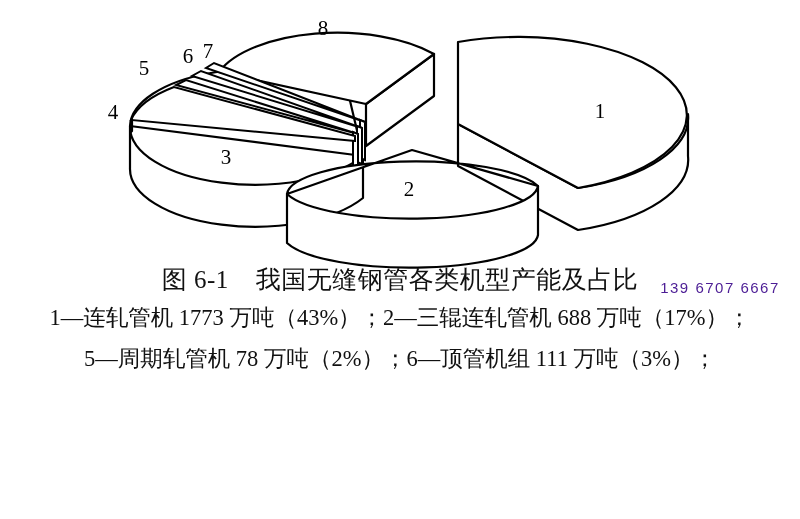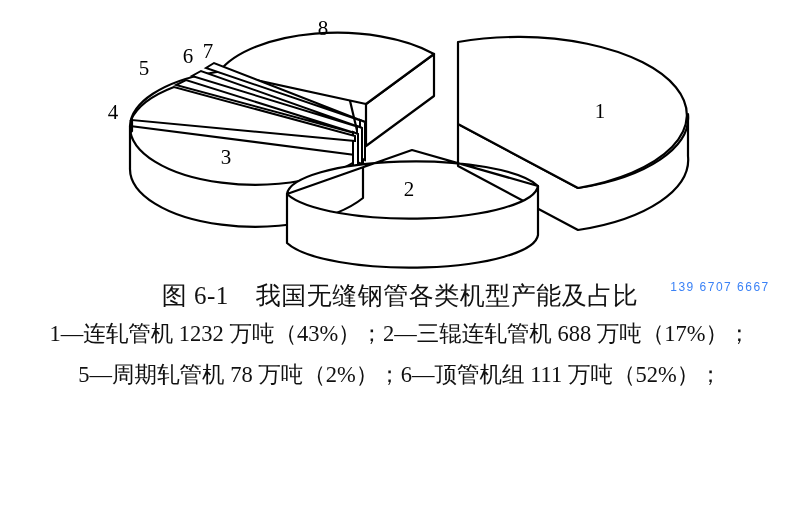--- a/index.html
+++ b/index.html
@@ -50,21 +50,21 @@
   .slice-label {
     font-family: "Liberation Serif", "DejaVu Serif", serif;
     font-size: 21px;
     fill: #000000;
     text-anchor: middle;
     dominant-baseline: middle;
   }
   #caption-block {
     position: absolute;
     left: 0;
-    top: 279px;
+    top: 263px;
     width: 800px;
     text-align: center;
   }
   .fig-title {
     font-size: 25px;
     letter-spacing: 0.5px;
     line-height: 34px;
     white-space: pre;
     font-family: "Liberation Serif", "DejaVu Serif", serif;
   }
@@ -86,22 +86,22 @@
   .wm-text {
     font-family: "Liberation Sans", "DejaVu Sans", sans-serif;
     font-size: 13px;
     color: #c9ccdd;
     letter-spacing: 4px;
     line-height: 17px;
     white-space: pre;
   }
   .wm-phone {
     font-family: "Liberation Sans", "DejaVu Sans", sans-serif;
-    font-size: 12px;
-    color: #3b82f6;
+    font-size: 15px;
+    color: #4c1d95;
     letter-spacing: 1.5px;
     line-height: 19px;
     white-space: pre;
   }
 </style>
 </head>
 <body>
 
 <div id="page">
 
@@ -156,21 +156,21 @@
       <text class="slice-label" x="113" y="114">4</text>
       <text class="slice-label" x="144" y="70">5</text>
       <text class="slice-label" x="188" y="58">6</text>
       <text class="slice-label" x="208" y="53">7</text>
       <text class="slice-label" x="323" y="30">8</text>
     </svg>
   </div>
 
   <div id="caption-block">
     <div class="fig-title">图 6-1    我国无缝钢管各类机型产能及占比</div>
-    <div class="legend-line l1">1—连轧管机 1232 万吨（43%）；2—三辊连轧管机 688 万吨（17%）；</div>
-    <div class="legend-line">5—周期轧管机 78 万吨（2%）；6—顶管机组 111 万吨（52%）；</div>
+    <div class="legend-line l1">1—连轧管机 1773 万吨（43%）；2—三辊连轧管机 688 万吨（17%）；</div>
+    <div class="legend-line">5—周期轧管机 78 万吨（2%）；6—顶管机组 111 万吨（3%）；</div>
   </div>
 
   <div id="watermark">
     <div class="wm-phone">139 6707 6667</div>
   </div>
 
 </div>
 
 </body></html>

